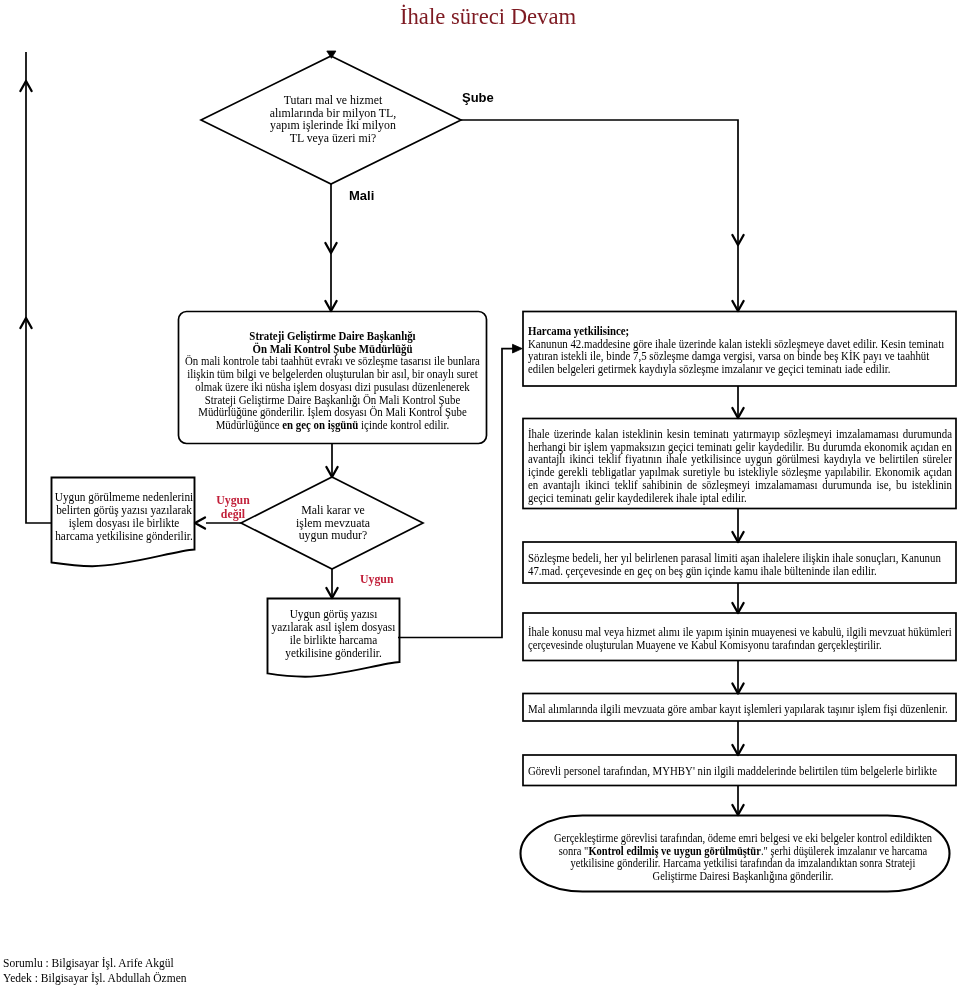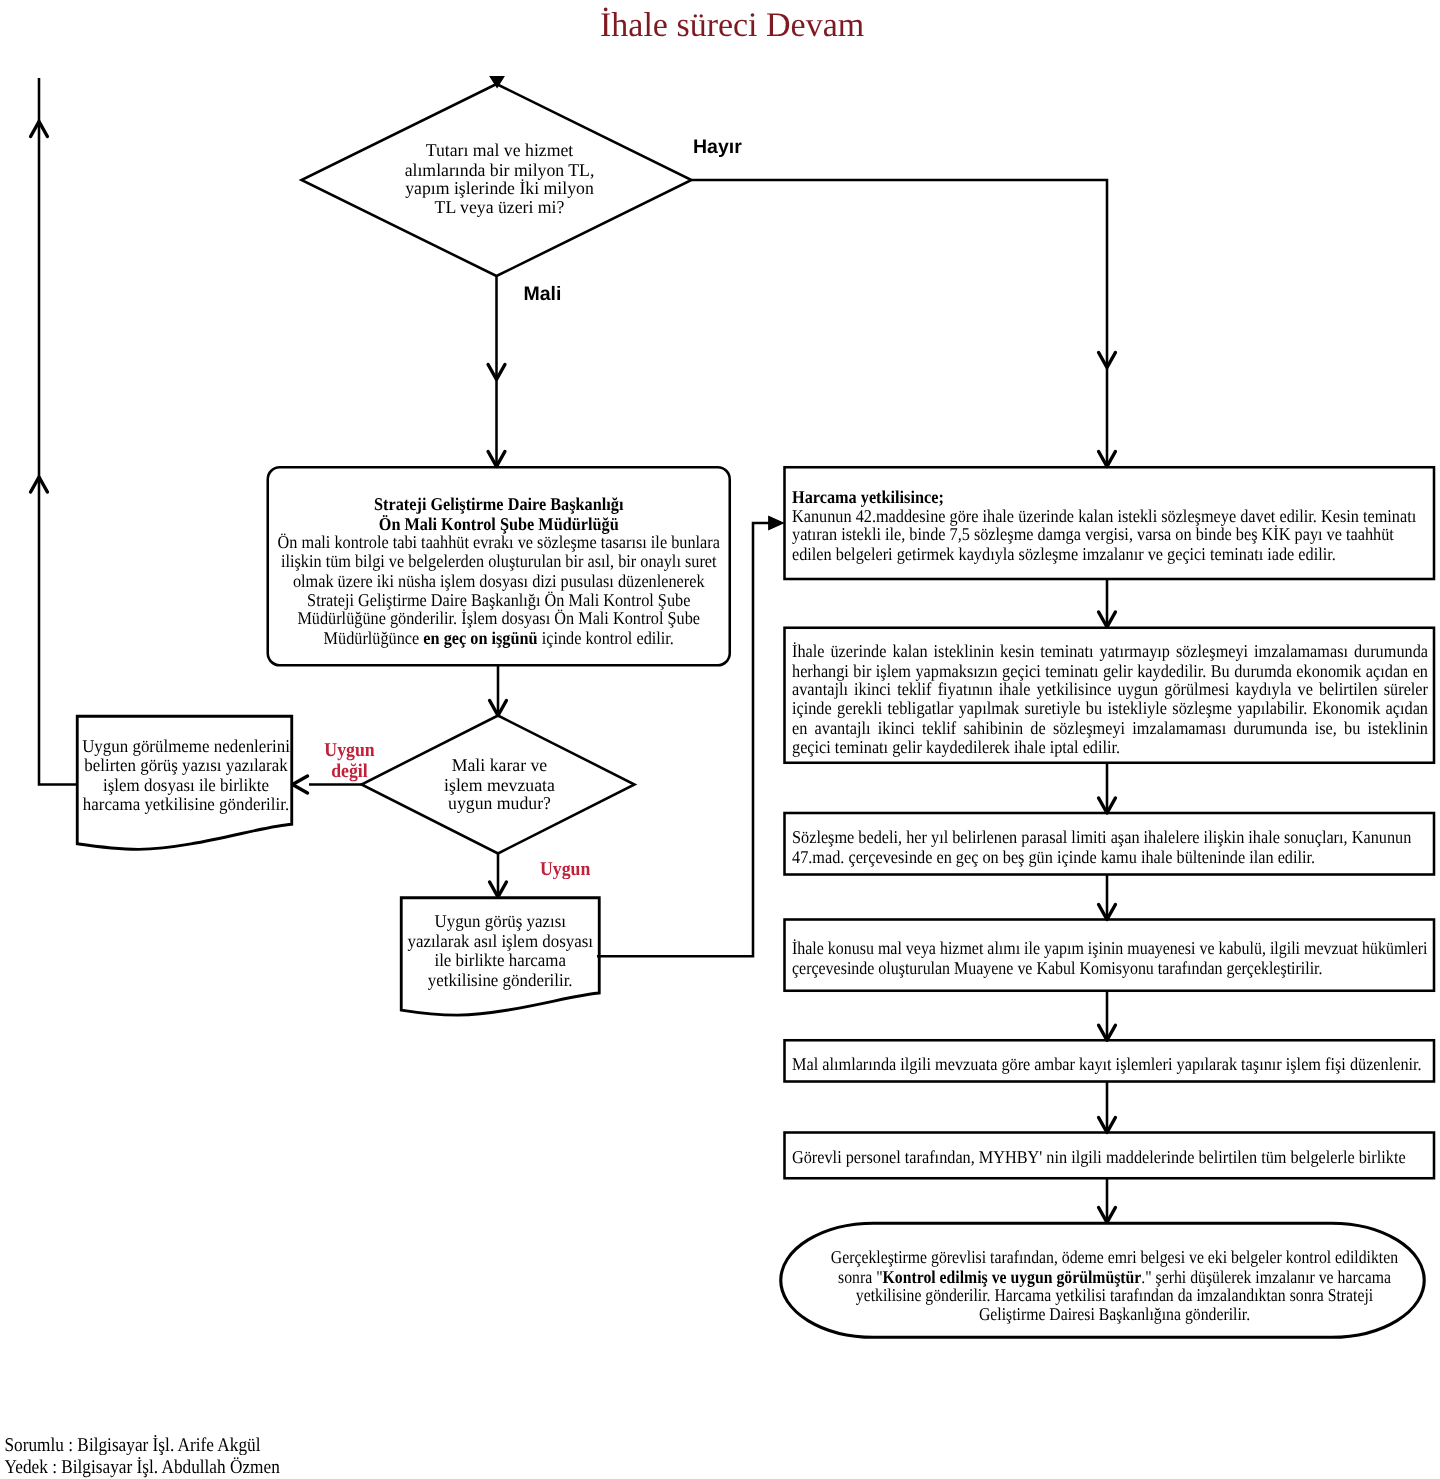--- a/index.html
+++ b/index.html
@@ -71,21 +71,21 @@
   <path d="M738,661 L738,693.5" fill="none" stroke="#000" stroke-width="1.7" stroke-linecap="butt" stroke-linejoin="miter"></path>
   <path d="M732.4,683.5 L738.0,693.5 L743.6,683.5" fill="none" stroke="#000" stroke-width="2.3" stroke-linecap="round" stroke-linejoin="round"></path>
   <path d="M738,721 L738,755" fill="none" stroke="#000" stroke-width="1.7" stroke-linecap="butt" stroke-linejoin="miter"></path>
   <path d="M732.4,745.0 L738.0,755.0 L743.6,745.0" fill="none" stroke="#000" stroke-width="2.3" stroke-linecap="round" stroke-linejoin="round"></path>
   <path d="M738,786 L738,815" fill="none" stroke="#000" stroke-width="1.7" stroke-linecap="butt" stroke-linejoin="miter"></path>
   <path d="M732.4,805.0 L738.0,815.0 L743.6,805.0" fill="none" stroke="#000" stroke-width="2.3" stroke-linecap="round" stroke-linejoin="round"></path>
   </svg>
 
   <div class="dtxt" style="left:240px;top:94px;width:188.83px;transform:scaleX(0.985);transform-origin:left top;line-height:12.7px;"><span>Tutarı mal ve hizmet</span><br><span>alımlarında bir milyon  TL,</span><br><span>yapım işlerinde İki milyon</span><br><span>TL veya üzeri mi?</span></div>
   <div class="dtxt" style="left:262px;top:504px;width:144.16px;transform:scaleX(0.985);transform-origin:left top;line-height:12.7px;"><span>Mali karar ve</span><br><span>işlem mevzuata</span><br><span>uygun mudur?</span></div>
-  <div class="lbl" style="left:462px;top:90px;">Hayır</div>
+  <div class="lbl" style="left:462px;top:90px;">Şube</div>
   <div class="lbl" style="left:349px;top:188px;">Mali</div>
   <div class="lblr" style="left:202px;top:493px;width:62px;line-height:14px;"><span>Uygun</span><br><span>değil</span></div>
   <div class="lblr" style="left:360px;top:572px;width:50px;text-align:left;transform-origin:left top;">Uygun</div>
   <div class="dtxt" style="left:183px;top:330px;width:331.12px;transform:scaleX(0.903);transform-origin:left top;"><b><span>Strateji Geliştirme Daire Başkanlığı</span><br><span>Ön Mali Kontrol Şube Müdürlüğü</span></b><br><span>Ön mali kontrole tabi taahhüt evrakı ve sözleşme tasarısı ile bunlara ilişkin tüm bilgi ve belgelerden oluşturulan bir asıl, bir onaylı suret olmak üzere iki nüsha işlem dosyası dizi pusulası düzenlenerek Strateji Geliştirme Daire Başkanlığı Ön Mali Kontrol Şube Müdürlüğüne gönderilir. İşlem dosyası Ön Mali Kontrol Şube Müdürlüğünce </span><b><span>en geç on işgünü</span></b><span> içinde kontrol edilir.</span></div>
   <div class="dtxt" style="left:54px;top:491px;width:148.94px;transform:scaleX(0.94);transform-origin:left top;line-height:12.9px;white-space:nowrap;"><span>Uygun görülmeme nedenlerini</span><br><span>belirten görüş yazısı yazılarak</span><br><span>işlem dosyası ile birlikte</span><br><span>harcama yetkilisine gönderilir.</span></div>
   <div class="dtxt" style="left:265px;top:608px;width:145.74px;transform:scaleX(0.94);transform-origin:left top;line-height:12.9px;white-space:nowrap;"><span>Uygun görüş yazısı</span><br><span>yazılarak asıl işlem dosyası</span><br><span>ile birlikte harcama</span><br><span>yetkilisine gönderilir.</span></div>
   <div class="btxt" style="left:528px;top:325px;width:469.55px;transform:scaleX(0.903);transform-origin:left top;text-align:left;"><b><span>Harcama yetkilisince;</span></b><br><span>Kanunun 42.maddesine göre ihale üzerinde kalan istekli sözleşmeye davet edilir. Kesin teminatı yatıran istekli ile, binde 7,5 sözleşme damga vergisi, varsa on binde beş KİK payı ve taahhüt edilen belgeleri getirmek kaydıyla sözleşme imzalanır ve geçici teminatı iade edilir.</span></div>
   <div class="btxt" style="left:528px;top:428px;width:469.55px;transform:scaleX(0.903);transform-origin:left top;text-align:justify;"><span>İhale üzerinde kalan isteklinin kesin teminatı yatırmayıp sözleşmeyi imzalamaması durumunda herhangi bir işlem yapmaksızın geçici teminatı gelir kaydedilir. Bu durumda ekonomik açıdan en avantajlı ikinci teklif fiyatının ihale yetkilisince uygun görülmesi kaydıyla ve belirtilen süreler içinde gerekli tebligatlar yapılmak suretiyle bu istekliyle sözleşme yapılabilir. Ekonomik açıdan en avantajlı ikinci teklif sahibinin de sözleşmeyi imzalamaması durumunda ise, bu isteklinin geçici teminatı gelir kaydedilerek ihale iptal edilir.</span></div>
   <div class="btxt" style="left:528px;top:552px;width:469.55px;transform:scaleX(0.903);transform-origin:left top;text-align:left;"><span>Sözleşme bedeli, her yıl belirlenen parasal limiti aşan ihalelere ilişkin ihale sonuçları, Kanunun 47.mad. çerçevesinde en geç on beş gün içinde kamu ihale bülteninde ilan edilir.</span></div>
   <div class="btxt" style="left:528px;top:626px;width:478.56px;transform:scaleX(0.886);transform-origin:left top;text-align:left;"><span>İhale konusu mal veya hizmet alımı ile yapım işinin muayenesi ve kabulü, ilgili mevzuat hükümleri çerçevesinde oluşturulan Muayene ve Kabul Komisyonu tarafından gerçekleştirilir.</span></div>

